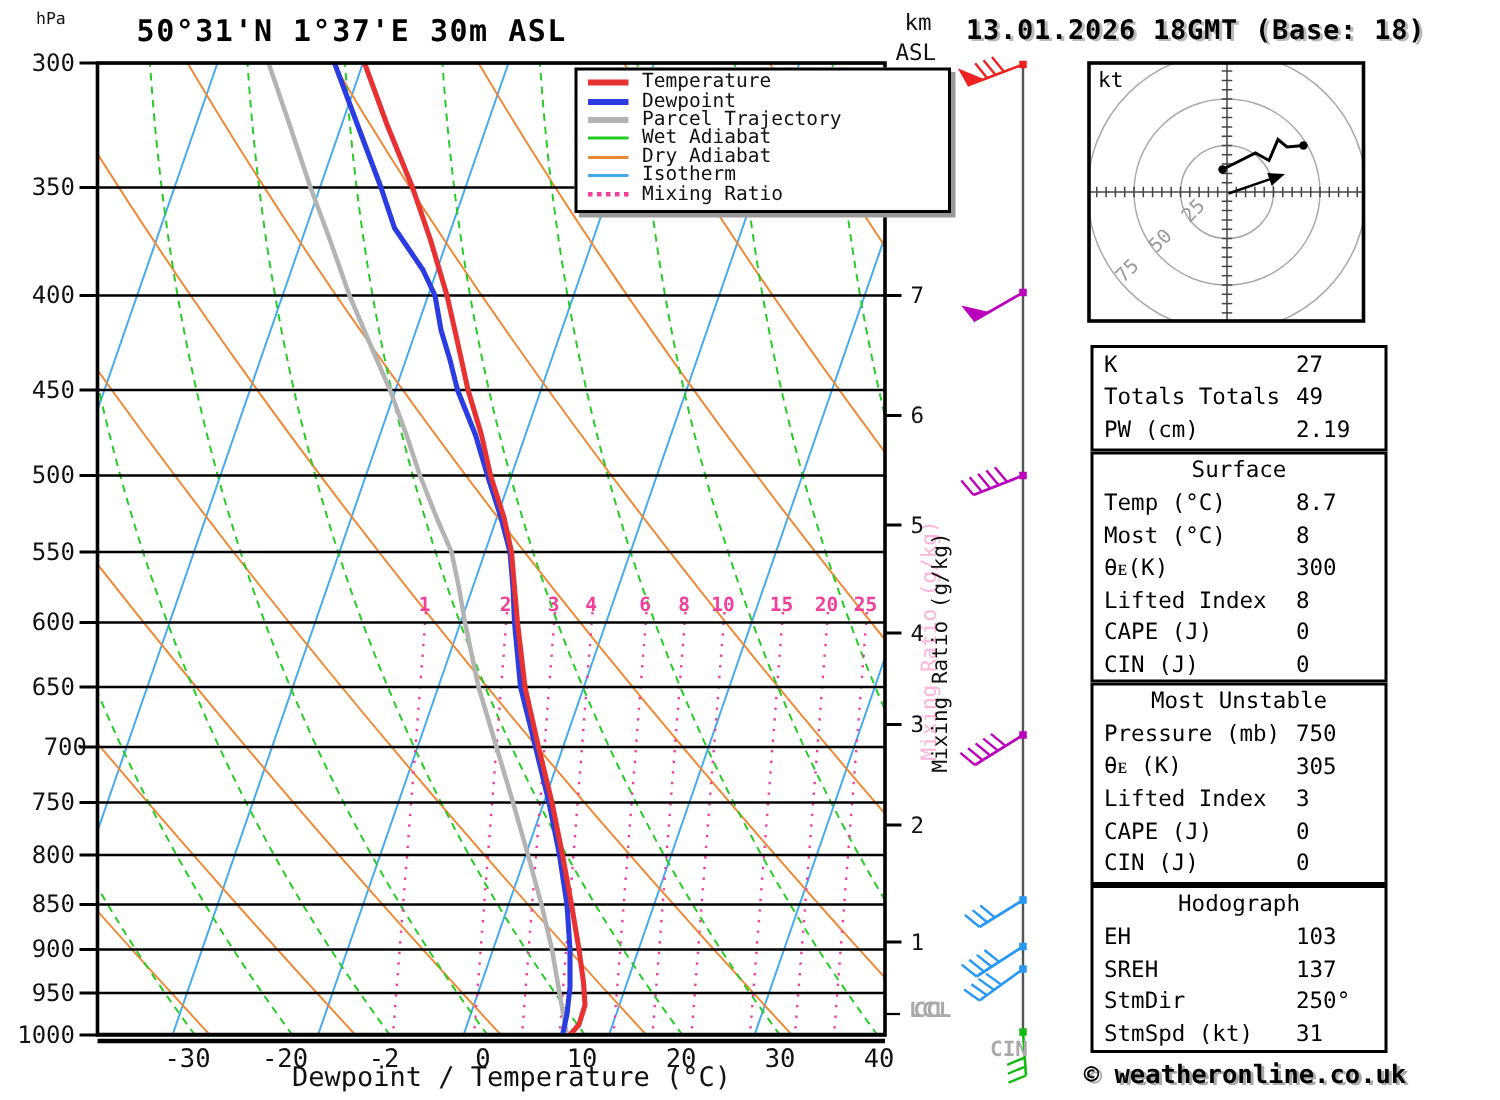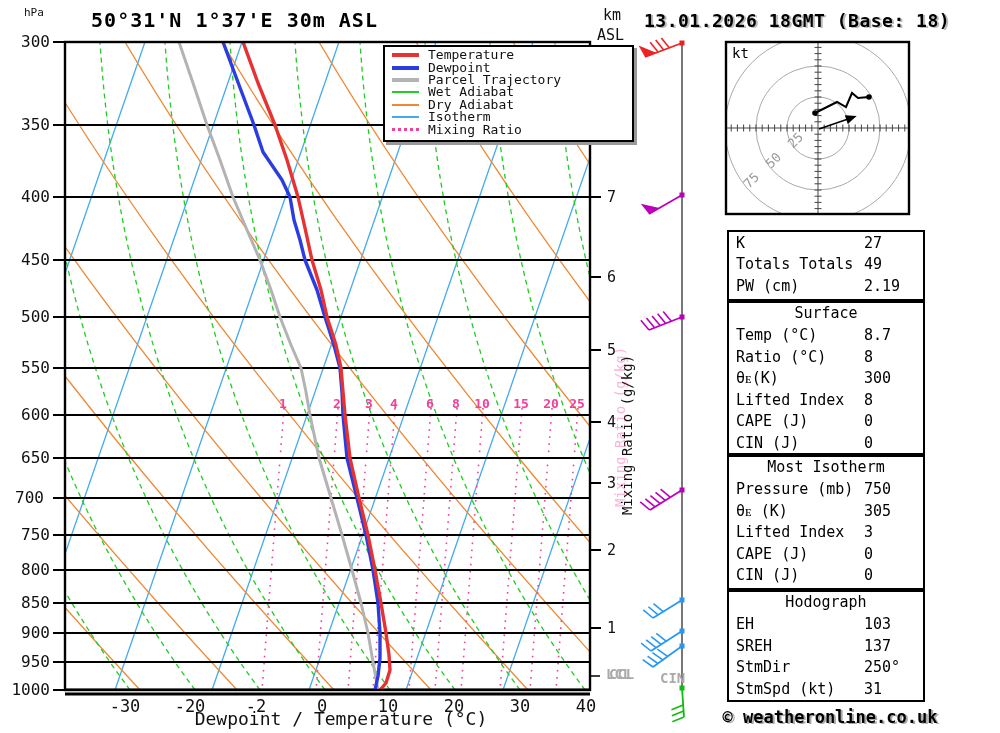--- a/index.html
+++ b/index.html
@@ -326,21 +326,21 @@
 
   <div id="labels-layer">
       <div class="abslbl ptick-lbl" style="left: 6px; top: 32px;">300</div>
       <div class="abslbl ptick-lbl" style="left: 6px; top: 115px;">350</div>
       <div class="abslbl ptick-lbl" style="left: 6px; top: 187px;">400</div>
       <div class="abslbl ptick-lbl" style="left: 6px; top: 250px;">450</div>
       <div class="abslbl ptick-lbl" style="left: 6px; top: 307px;">500</div>
       <div class="abslbl ptick-lbl" style="left: 6px; top: 358px;">550</div>
       <div class="abslbl ptick-lbl" style="left: 6px; top: 405px;">600</div>
       <div class="abslbl ptick-lbl" style="left: 6px; top: 448px;">650</div>
-      <div class="abslbl ptick-lbl" style="left: 0; top: 488px;">700</div>
+      <div class="abslbl ptick-lbl" style="left: 14px; top: 488px;">700</div>
       <div class="abslbl ptick-lbl" style="left: 6px; top: 525px;">750</div>
       <div class="abslbl ptick-lbl" style="left: 6px; top: 560px;">800</div>
       <div class="abslbl ptick-lbl" style="left: 6px; top: 593px;">850</div>
       <div class="abslbl ptick-lbl" style="left: 6px; top: 623px;">900</div>
       <div class="abslbl ptick-lbl" style="left: 6px; top: 652px;">950</div>
       <div class="abslbl ptick-lbl" style="left: 6px; top: 680px;">1000</div>
       <div class="abslbl ttick-lbl" style="left: 95px; top: 696px;">-30</div>
       <div class="abslbl ttick-lbl" style="left: 160px; top: 696px;">-20</div>
       <div class="abslbl ttick-lbl" style="left: 226px; top: 696px;">-2</div>
       <div class="abslbl ttick-lbl" style="left: 292px; top: 696px;">0</div>
@@ -382,42 +382,42 @@
           <span class="val">2.19</span>
         </div>
       </div>
       <div class="tbox" style="top: 301px; height: 154px;">
         <div class="thead">Surface</div>
         <div class="trow">
           <span class="lab">Temp (°C)</span>
           <span class="val">8.7</span>
         </div>
         <div class="trow">
-          <span class="lab">Ratio (°C)</span>
+          <span class="lab">Most (°C)</span>
           <span class="val">8</span>
         </div>
         <div class="trow">
           <span class="lab">θᴇ(K)</span>
           <span class="val">300</span>
         </div>
         <div class="trow">
           <span class="lab">Lifted Index</span>
           <span class="val">8</span>
         </div>
         <div class="trow">
           <span class="lab">CAPE (J)</span>
           <span class="val">0</span>
         </div>
         <div class="trow">
           <span class="lab">CIN (J)</span>
           <span class="val">0</span>
         </div>
       </div>
       <div class="tbox" style="top: 455px; height: 135px;">
-        <div class="thead">Most Isotherm</div>
+        <div class="thead">Most Unstable</div>
         <div class="trow">
           <span class="lab">Pressure (mb)</span>
           <span class="val">750</span>
         </div>
         <div class="trow">
           <span class="lab">θᴇ (K)</span>
           <span class="val">305</span>
         </div>
         <div class="trow">
           <span class="lab">Lifted Index</span>
@@ -448,15 +448,15 @@
         </div>
         <div class="trow">
           <span class="lab">StmSpd (kt)</span>
           <span class="val">31</span>
         </div>
       </div>
     </div>
   <div id="markers-layer">
       <div class="edge-marker" style="left: 606px; top: 666px;">LCL</div>
       <div class="edge-marker" style="left: 609px; top: 666px;">CCL</div>
-      <div class="edge-marker" style="left: 612px; top: 670px; padding-left: 48px;">CIN</div>
+      <div class="edge-marker" style="left: 612px; top: 692px; padding-left: 48px;">CIN</div>
     </div>
 </div>
 
 </body></html>

